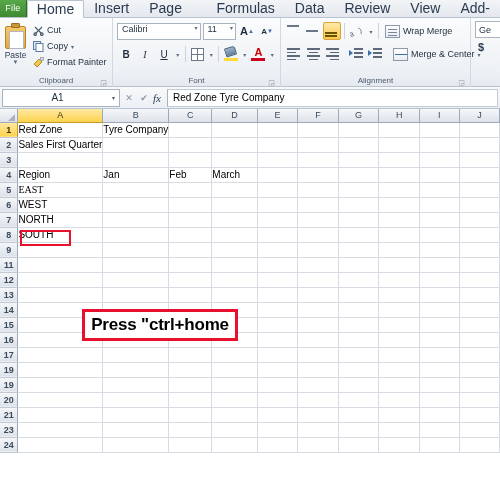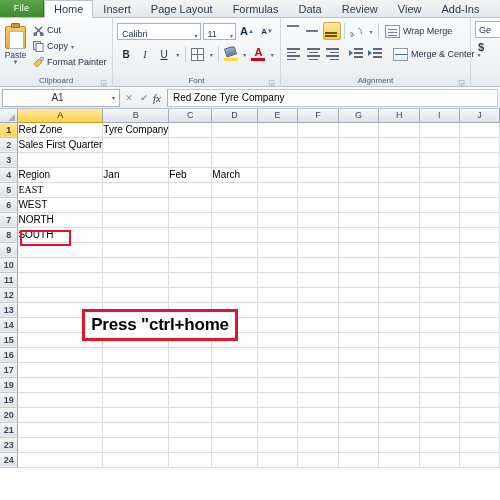--- a/index.html
+++ b/index.html
@@ -24,23 +24,23 @@
     background: linear-gradient(#5aa94a, #3f8a31);
     color: #fff;
     font-size: 9px;
     display: flex; align-items: center; justify-content: center;
     border-right: 1px solid #2f6b25;
     letter-spacing: .2px;
   }
   .tab {
     height: 17px;
     padding: 0 9px;
-    font-size: 11px;
+    font-size: 14px;
     color: #2a3b50;
-    display: flex; align-items: center;
+    display: flex; 
     border-left: 1px solid transparent;
     border-right: 1px solid transparent;
   }
   .tab.active {
     background: #fdfdfe;
     border: 1px solid #b9c2cf;
     border-bottom: 1px solid #fdfdfe;
     border-radius: 2px 2px 0 0;
     height: 18px;
     margin-bottom: -1px;
@@ -127,21 +127,21 @@
   .cmd .dd { font-size: 6px; color: #5a6a80; margin-left: 3px; }
 
   
   .g-font { width: 168px; }
   .font-row1 { display: flex; align-items: center; height: 20px; gap: 2px; }
   .font-row2 { display: flex; align-items: center; height: 20px; gap: 1px; margin-top: 3px; }
   .combo {
     height: 17px;
     background: #fff;
     border: 1px solid #a9b2bf;
-    display: flex; align-items: flex-end;
+    display: flex; align-items: flex-start;
     font-size: 9px; color: #1f2d3f;
     padding: 0 2px 0 4px;
   }
   .combo .cv { flex: 1; }
   .combo .ca { font-size: 6px; color: #5a6a80; padding-left: 3px; }
   .combo-font { width: 85px; }
   .combo-size { width: 34px; }
   .btn {
     min-width: 18px; height: 18px;
     display: flex; align-items: center; justify-content: center;
@@ -735,33 +735,20 @@
           <td class="cell ov" style="width: 50px;"></td>
           <td class="cell ov" style="width: 50px;"></td>
           <td class="cell ov" style="width: 50px;"></td>
           <td class="cell ov" style="width: 50px;"></td>
           <td class="cell ov" style="width: 50px;"></td>
           <td class="cell ov" style="width: 50px;"></td>
           <td class="cell ov" style="width: 50px;"></td>
           <td class="cell ov" style="width: 50px;"></td>
         </tr>
         <tr>
-          <th class="rowhead">10</th>
-          <td class="cell ov" style="width: 51px;"></td>
-          <td class="cell ov" style="width: 50px;"></td>
-          <td class="cell ov" style="width: 50px;"></td>
-          <td class="cell ov" style="width: 50px;"></td>
-          <td class="cell ov" style="width: 50px;"></td>
-          <td class="cell ov" style="width: 50px;"></td>
-          <td class="cell ov" style="width: 50px;"></td>
-          <td class="cell ov" style="width: 50px;"></td>
-          <td class="cell ov" style="width: 50px;"></td>
-          <td class="cell ov" style="width: 50px;"></td>
-        </tr>
-        <tr>
           <th class="rowhead">11</th>
           <td class="cell ov" style="width: 51px;"></td>
           <td class="cell ov" style="width: 50px;"></td>
           <td class="cell ov" style="width: 50px;"></td>
           <td class="cell ov" style="width: 50px;"></td>
           <td class="cell ov" style="width: 50px;"></td>
           <td class="cell ov" style="width: 50px;"></td>
           <td class="cell ov" style="width: 50px;"></td>
           <td class="cell ov" style="width: 50px;"></td>
           <td class="cell ov" style="width: 50px;"></td>

